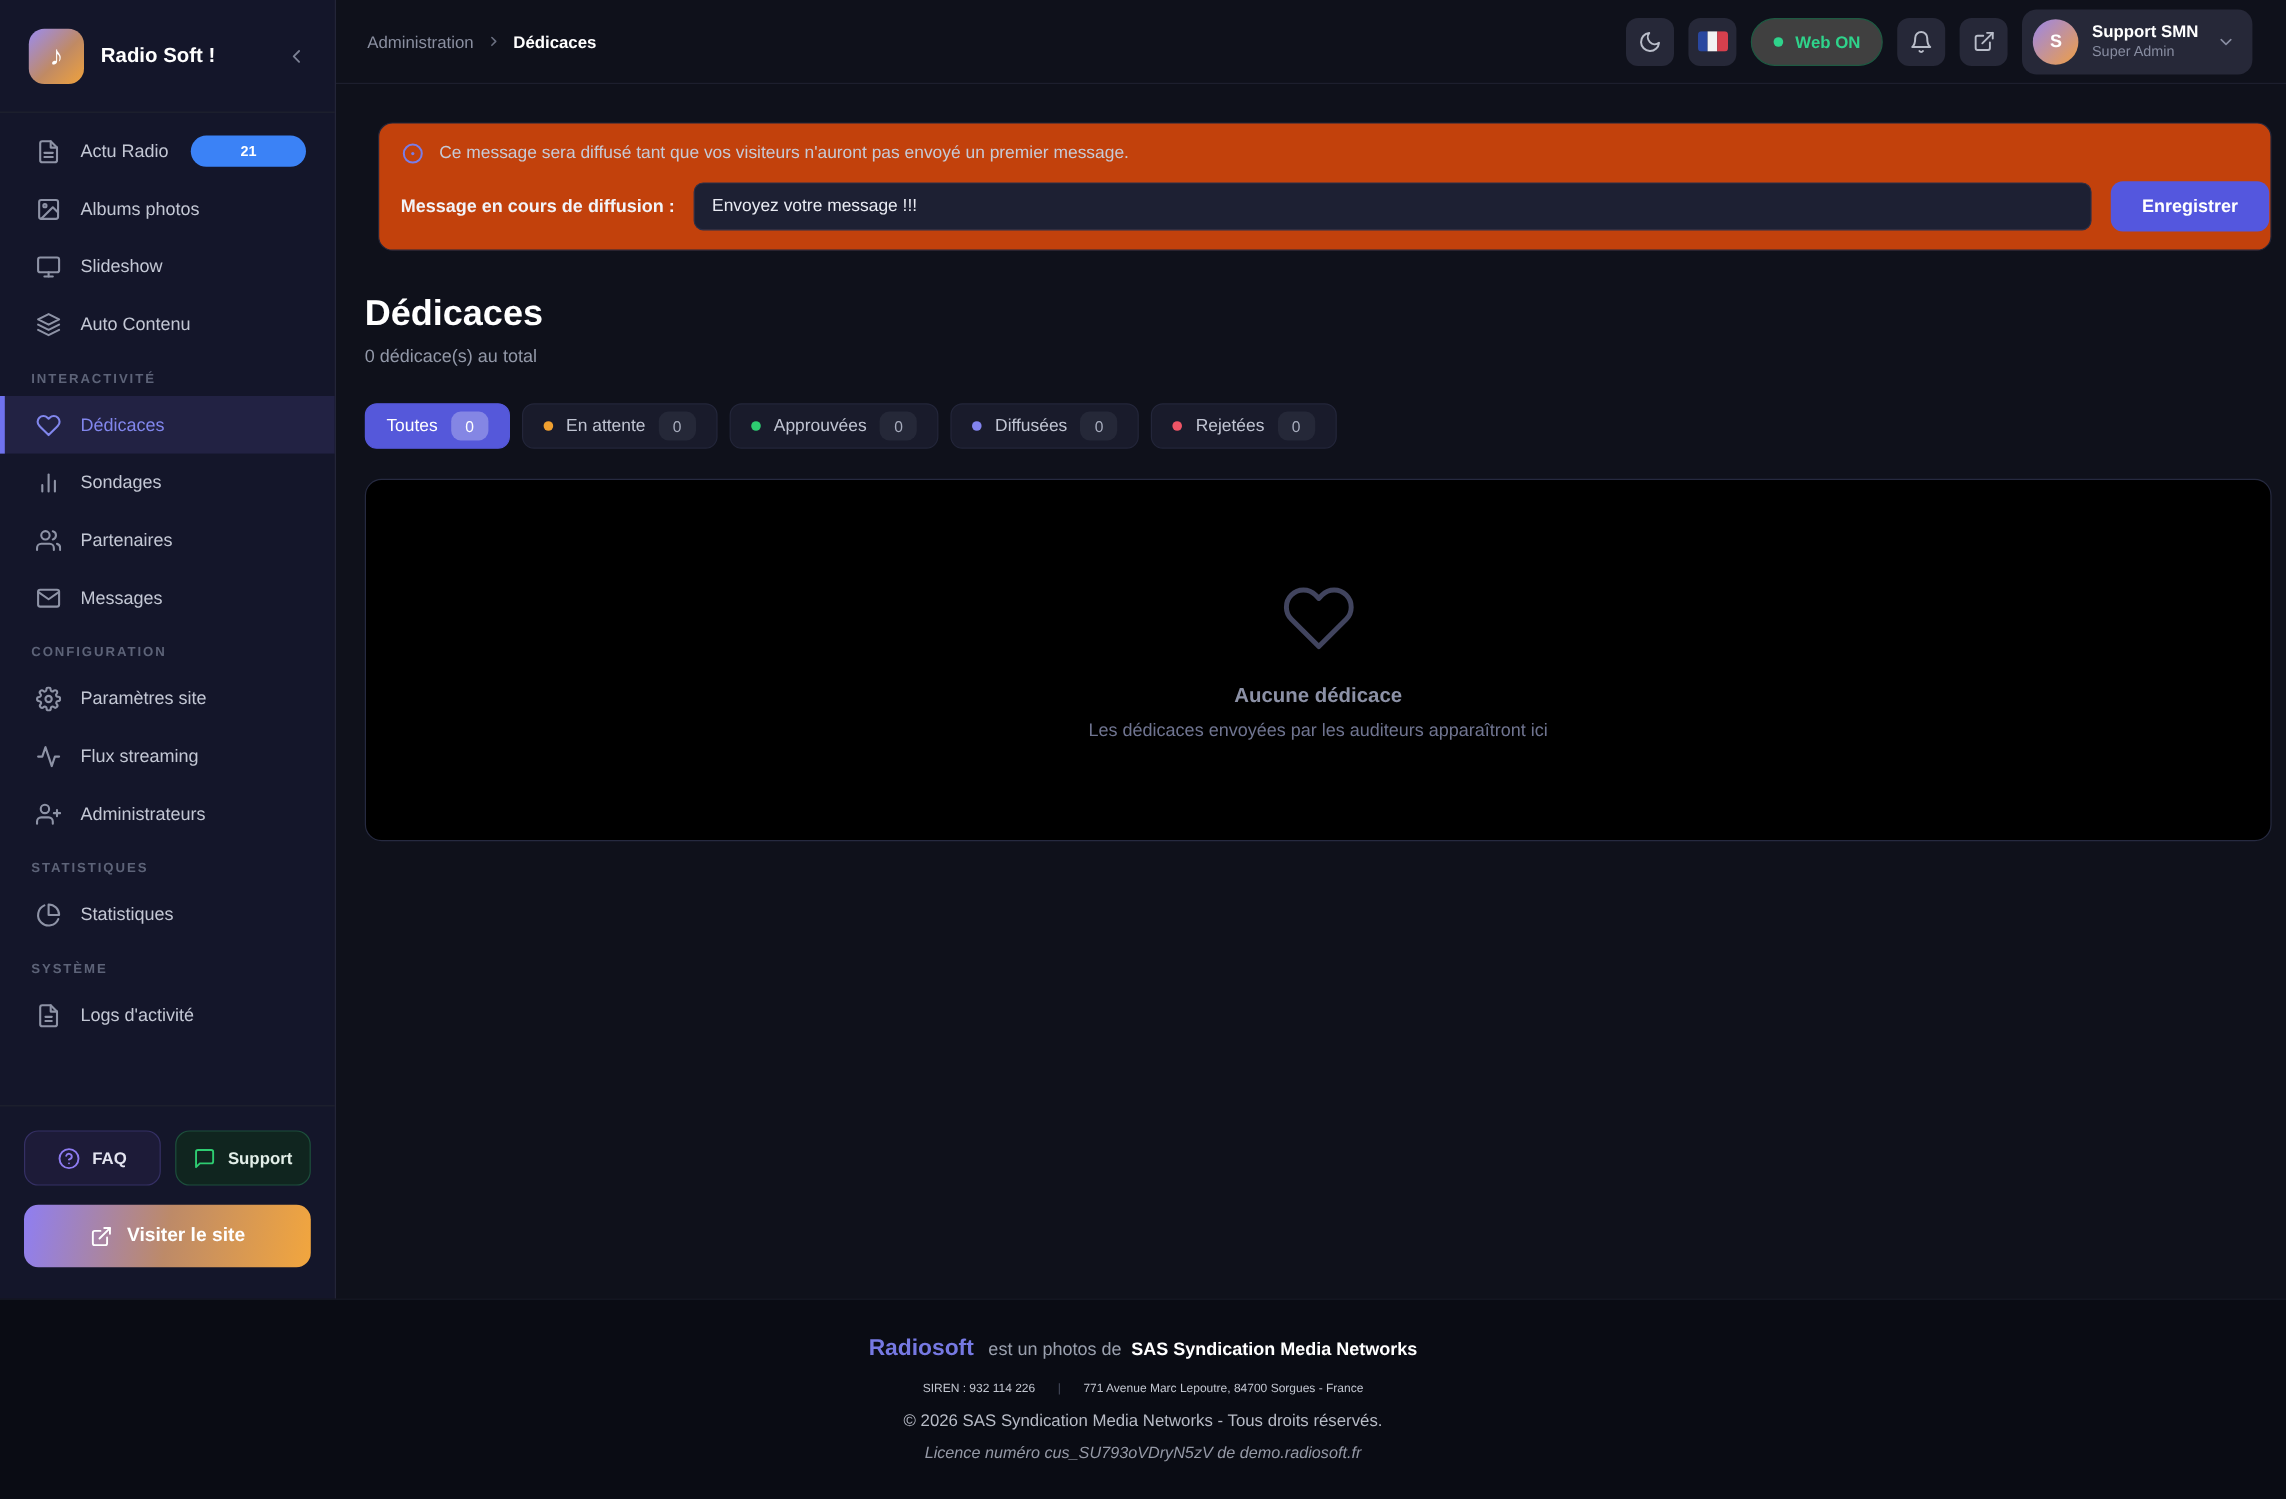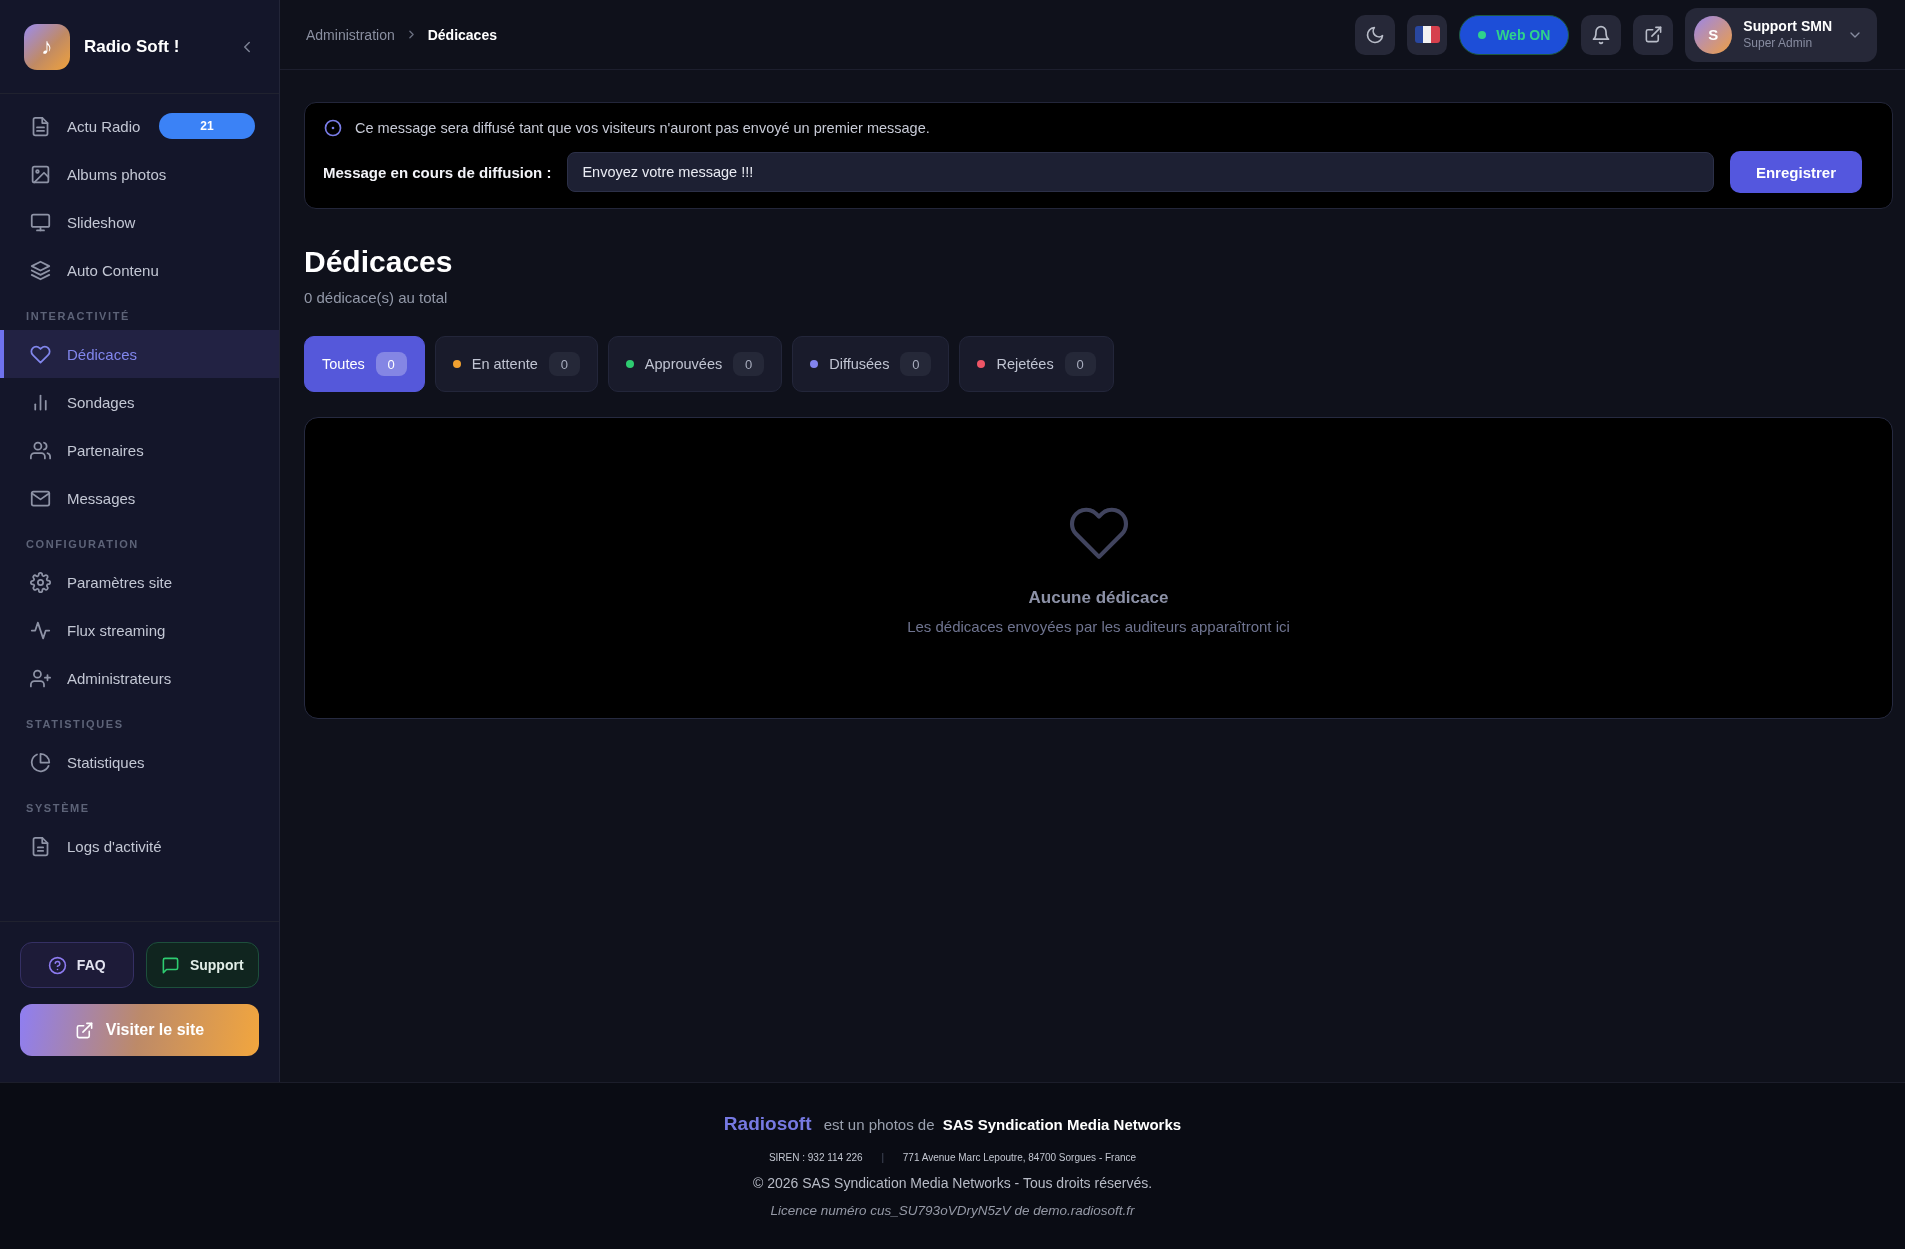--- a/index.html
+++ b/index.html
@@ -88,63 +88,64 @@
     width:40px; height:40px; border-radius:10px; background:#262838; border:none; cursor:pointer;
     color:#b9bdc9; display:flex; align-items:center; justify-content:center;
   }
   .flag {
     width:25px; height:17px; border-radius:3px; overflow:hidden; display:flex;
   }
   .flag i { flex:1; }
   .flag .b { background:#29479f; } .flag .w { background:#f2f2f2; } .flag .r { background:#d6404d; }
   .web-pill {
     height:40px; padding:0 18px; border-radius:999px; cursor:pointer;
-    background:#1d4ed8; border:1px solid #1e5a42; color:#2fd38b;
+    background:#404040; border:1px solid #1e5a42; color:#2fd38b;
     font-weight:bold; font-size:14px; display:flex; align-items:center; gap:10px;
   }
   .web-dot { width:8px; height:8px; border-radius:50%; background:#2fd38b; }
   .user-chip {
     height:54px; background:#262838; border-radius:12px; cursor:pointer;
     display:flex; align-items:center; gap:11px; padding:0 14px 0 9px;
   }
   .avatar {
     width:38px; height:38px; border-radius:50%;
     background:linear-gradient(135deg,#9a86ea 0%, #ef9f43 100%);
     color:#fff; font-weight:bold; font-size:15px;
     display:flex; align-items:center; justify-content:center;
   }
   .user-name { font-size:14px; font-weight:bold; color:#fff; line-height:1.25; }
   .user-role { font-size:12px; color:#878ca0; line-height:1.25; }
   .chev-down { color:#878ca0; margin-left:4px; }
 
   
   .content { flex:1; padding:32px 12px 0 24px; }
   .banner {
-    background:#000000; border:1px solid #23263a; border-radius:12px;
-    padding:15px 30px 15px 18px; 
+    background:#c2410c; border:1px solid #23263a; border-radius:12px;
+    padding:15px 1px 15px 18px; 
+    margin-left:11px;
   }
   .banner-info { display:flex; align-items:center; gap:12px; color:#c7cad6; font-size:14.5px; margin-bottom:13px; }
   .info-icon { color:#7a7de8; flex:0 0 20px; }
   .banner-row { display:flex; align-items:center; gap:16px; }
   .banner-label { font-weight:bold; font-size:15px; color:#f2f3f8; white-space:nowrap; }
   .banner-input {
     flex:1; height:40px; background:#1d2033; border:1px solid #2c3048; border-radius:8px;
     color:#e9ebf3; font-size:14.5px; padding:0 14px; font-family:"Liberation Sans", sans-serif;
     outline:none;
   }
   .save-btn {
     height:42px; padding:0 26px; background:#5457de; border:none; border-radius:10px;
     color:#fff; font-weight:bold; font-size:15px; cursor:pointer;
   }
   .page-title { margin-top:36px; font-size:30px; font-weight:bold; color:#fff; }
   .page-subtitle { margin-top:10px; font-size:15px; color:#9298a8; }
 
   .pills { margin-top:30px; display:flex; gap:10px; }
   .pill {
-    height:56px; padding:0 17px; border-radius:10px; cursor:pointer;
+    height:38px; padding:0 17px; border-radius:10px; cursor:pointer;
     background:#191b2b; border:1px solid #23263a; color:#c0c4d2; font-size:14.5px;
     display:inline-flex; align-items:center; gap:11px; font-family:"Liberation Sans", sans-serif;
   }
   .pill .cnt {
     min-width:31px; height:24px; padding:0 9px; border-radius:8px;
     background:#252838; color:#a7acbd; font-size:13px;
     display:inline-flex; align-items:center; justify-content:center;
   }
   .pill.active { background:#5558da; border-color:#5558da; color:#fff; }
   .pill.active .cnt { background:rgba(255,255,255,.28); color:#fff; }

